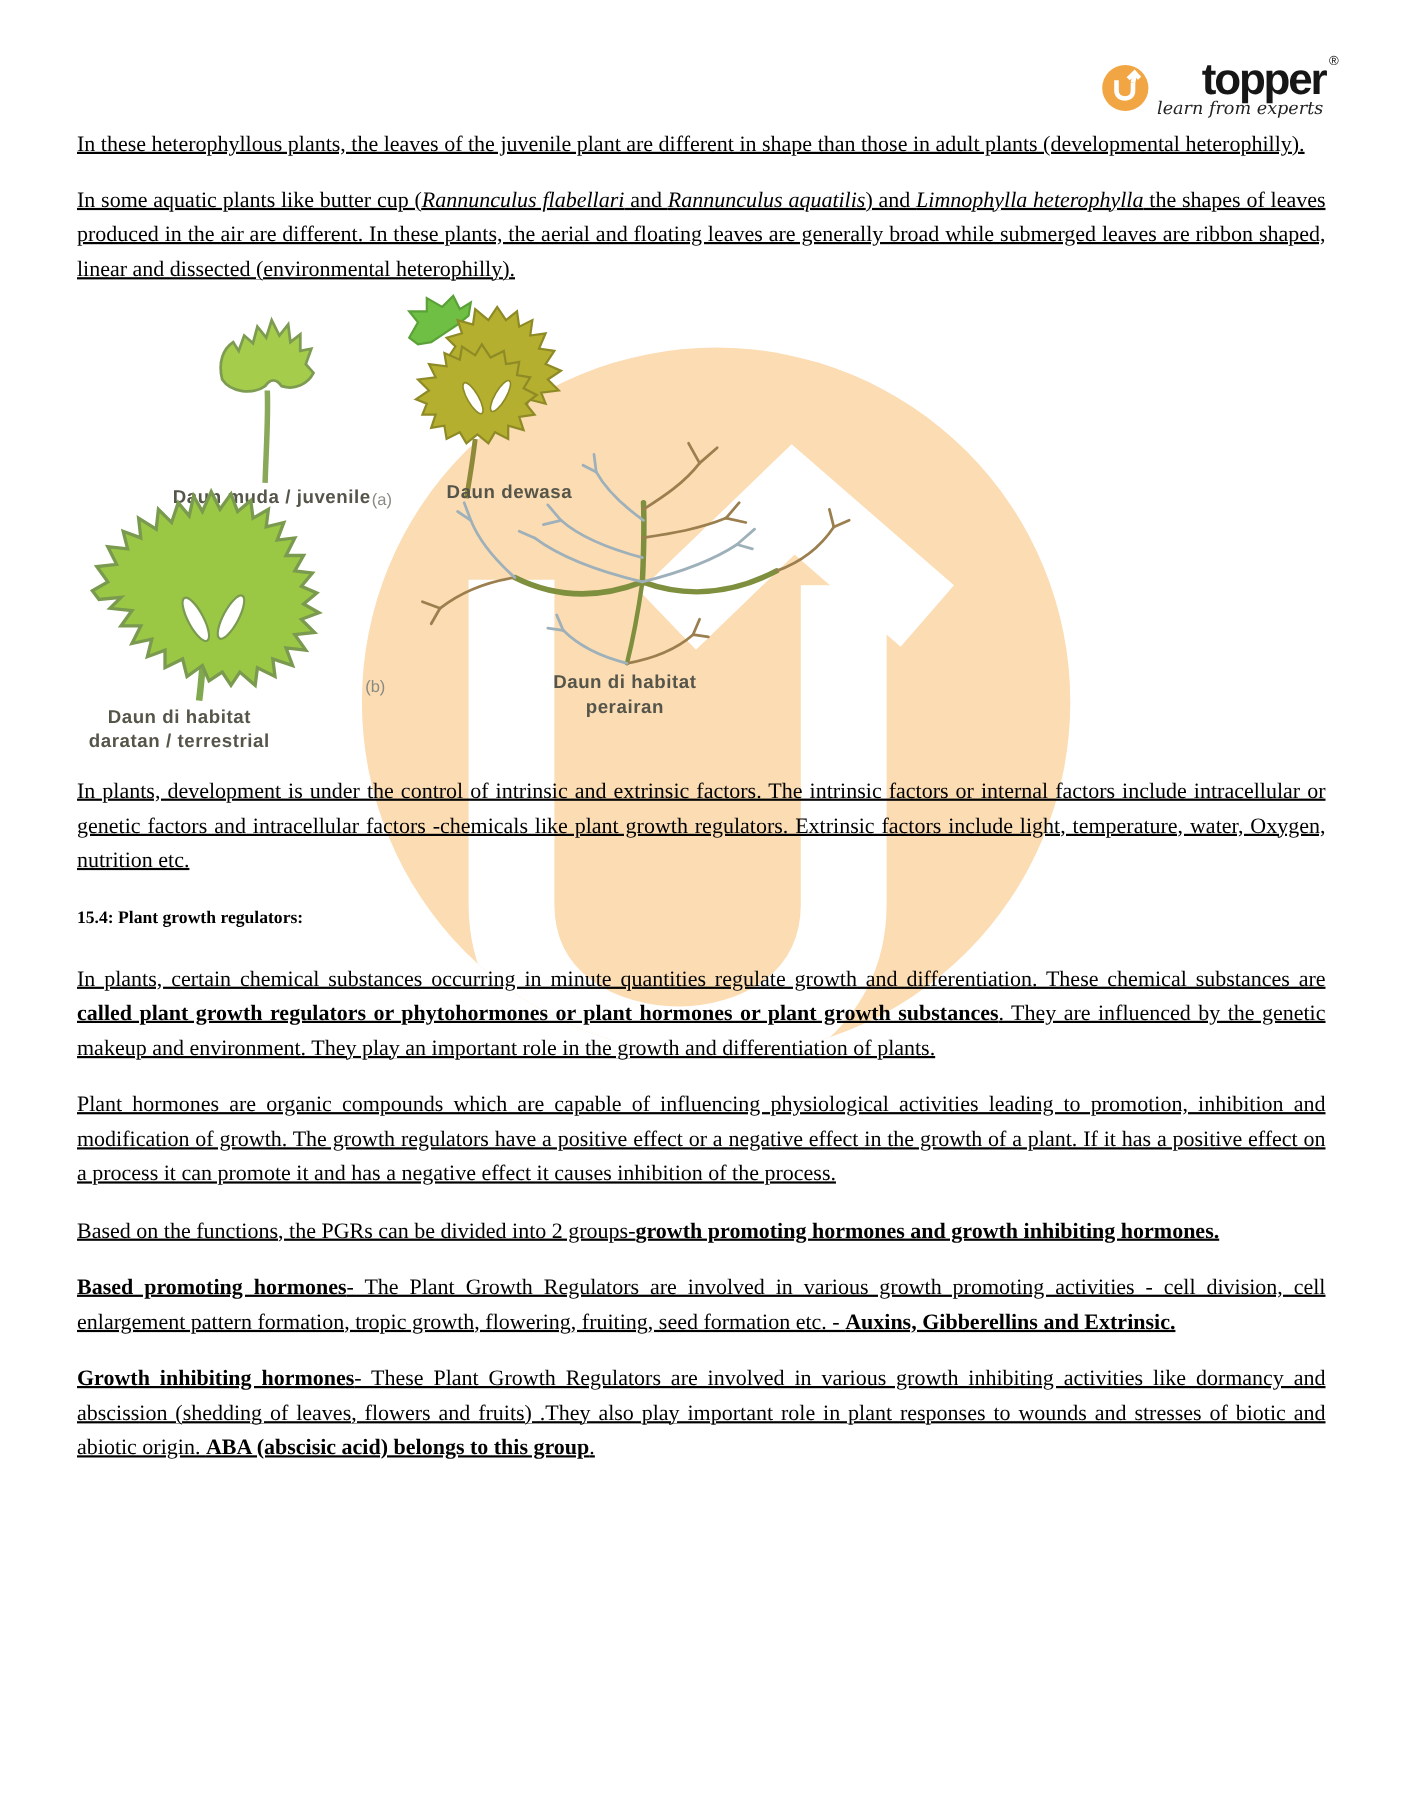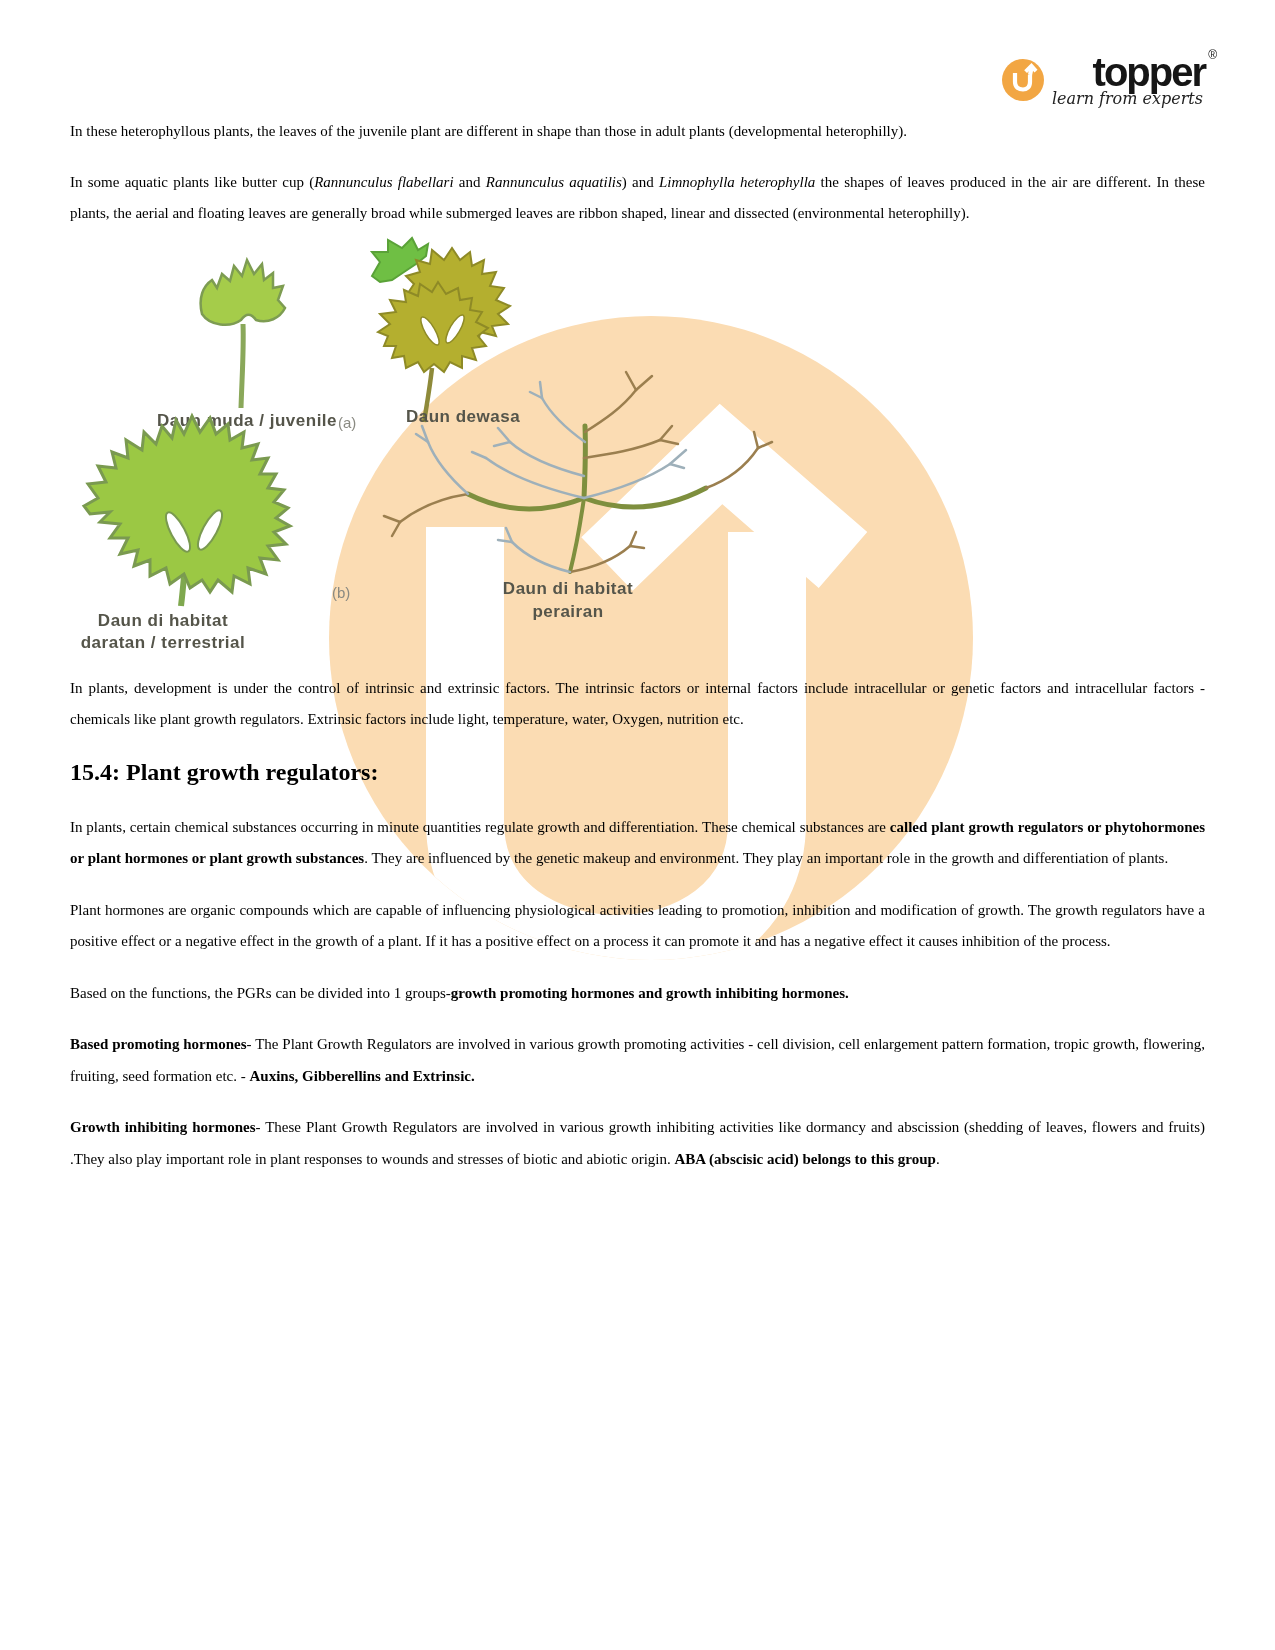--- a/index.html
+++ b/index.html
@@ -9,25 +9,25 @@
   }
   .watermark{position:absolute;left:315px;top:258px;width:672px;height:672px;z-index:0;}
   .content{position:relative;z-index:1;padding:0 70px;}
   .logo-row{display:flex;justify-content:flex-end;align-items:flex-start;padding-top:8px;height:64px;}
   .logo{display:flex;align-items:center;gap:6px;}
   .logo-text-wrap{position:relative;display:flex;flex-direction:column;align-items:flex-end;}
   .brand{font-family:"Liberation Sans", sans-serif;font-weight:800;font-size:40px;line-height:40px;
          letter-spacing:-2px;color:#161616;}
   .reg{position:absolute;right:-12px;top:-4px;font-size:12px;font-family:"Liberation Sans",sans-serif;color:#161616;}
   .tagline{font-family:"DejaVu Serif", serif;font-style:italic;font-size:16px;color:#222;margin-top:-3px;margin-right:2px;}
-  p.body{font-size:15px;line-height:31.5px;text-align:justify;margin:0 0 20px 0;}
+  p.body{font-size:20px;line-height:31.5px;text-align:justify;margin:0 0 20px 0;text-decoration:underline;}
   p.p1{margin-bottom:19px;}
   p.p2{margin-bottom:6px;}
   p.p3{margin-bottom:22px;}
-  h3.doc-h{font-size:24px;line-height:28px;font-weight:bold;margin:0 0 26px 0;font-family:"Liberation Serif",serif;}
+  h3.doc-h{font-size:16px;line-height:28px;font-weight:bold;margin:0 0 26px 0;font-family:"Liberation Serif",serif;}
   h3.doc-h2{margin-bottom:36px;}
   .figure{position:relative;height:425px;margin:0 0 12px 0;}
   .figure svg{position:absolute;left:0;top:0;}
   .fig-label{font-family:"Liberation Sans",sans-serif;font-weight:bold;fill:#55554a;font-size:17px;letter-spacing:.5px;}
   .fig-marker{font-family:"Liberation Sans",sans-serif;fill:#8a8a82;font-size:15px;}
 </style>
 </head>
 <body>
 
 <div class="page">
@@ -160,20 +160,20 @@
 
     <p class="body p3"><span>In plants, development is under the control of intrinsic and extrinsic factors. The intrinsic factors or internal factors include intracellular or genetic factors and intracellular factors -chemicals like plant growth regulators. Extrinsic factors include light, temperature, water, Oxygen, nutrition etc.</span></p>
 
     <h3 class="doc-h">15.4: Plant growth regulators:</h3>
 
 
     <p class="body"><span>In plants, certain chemical substances occurring in minute quantities regulate growth and differentiation. These chemical substances are </span><span style="font-weight: bold;">called plant growth regulators or phytohormones or plant hormones or plant growth substances</span><span>. They are influenced by the genetic makeup and environment. They play an important role in the growth and differentiation of plants.</span></p>
 
     <p class="body"><span>Plant hormones are organic compounds which are capable of influencing physiological activities leading to promotion, inhibition and modification of growth. The growth regulators have a positive effect or a negative effect in the growth of a plant. If it has a positive effect on a process it can promote it and has a negative effect it causes inhibition of the process.</span></p>
 
-    <p class="body"><span>Based on the functions, the PGRs can be divided into 1 groups-</span><span style="font-weight: bold;">growth promoting hormones and growth inhibiting hormones.</span></p>
+    <p class="body"><span>Based on the functions, the PGRs can be divided into 2 groups-</span><span style="font-weight: bold;">growth promoting hormones and growth inhibiting hormones.</span></p>
 
     <p class="body"><span style="font-weight: bold;">Based promoting hormones</span><span>- The Plant Growth Regulators are involved in various growth promoting activities - cell division, cell enlargement pattern formation, tropic growth, flowering, fruiting, seed formation etc. - </span><span style="font-weight: bold;">Auxins, Gibberellins and Extrinsic.</span></p>
 
     <p class="body"><span style="font-weight: bold;">Growth inhibiting hormones</span><span>- These Plant Growth Regulators are involved in various growth inhibiting activities like dormancy and abscission (shedding of leaves, flowers and fruits) .They also play important role in plant responses to wounds and stresses of biotic and abiotic origin. </span><span style="font-weight: bold;">ABA (abscisic acid) belongs to this group</span><span>.</span></p>
 
   </div>
 </div>
 
 </body></html>

